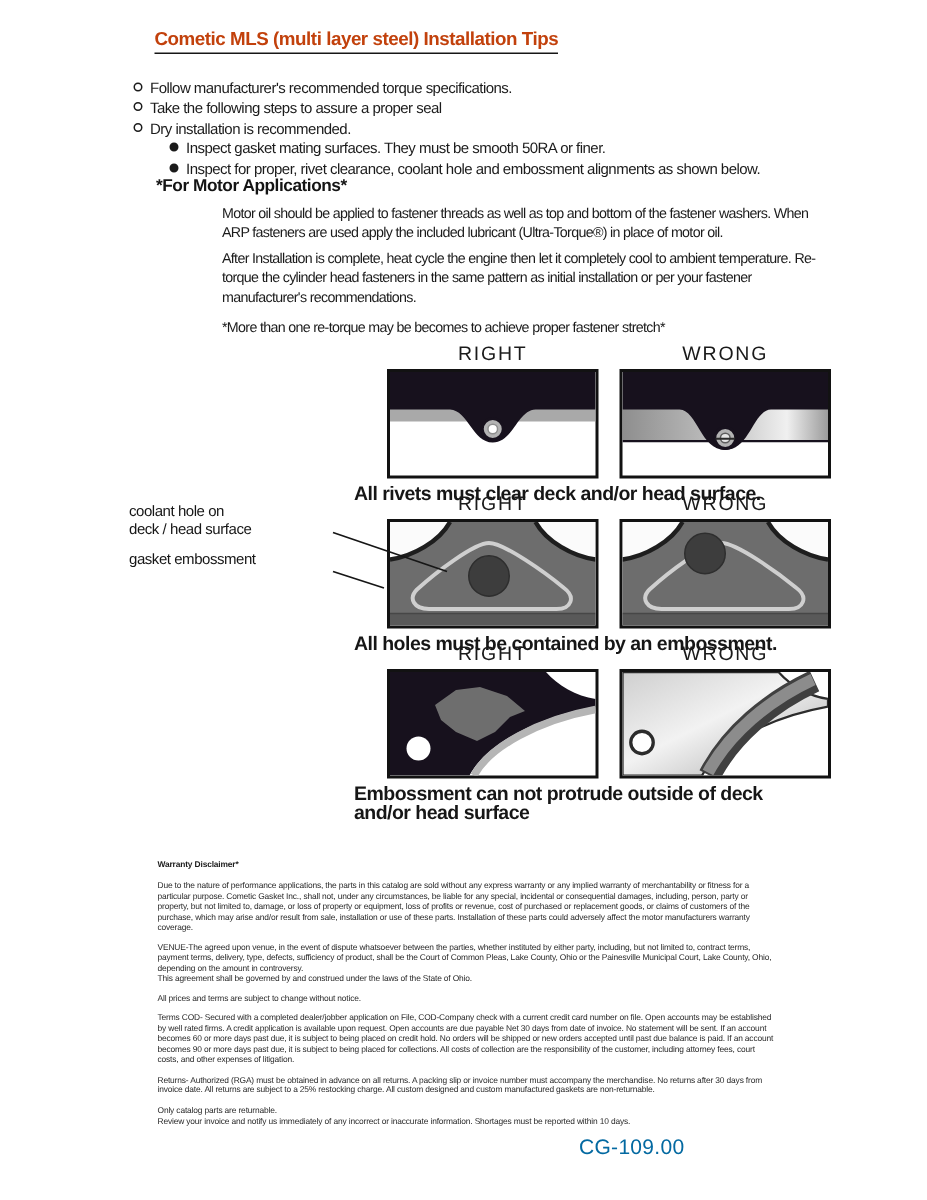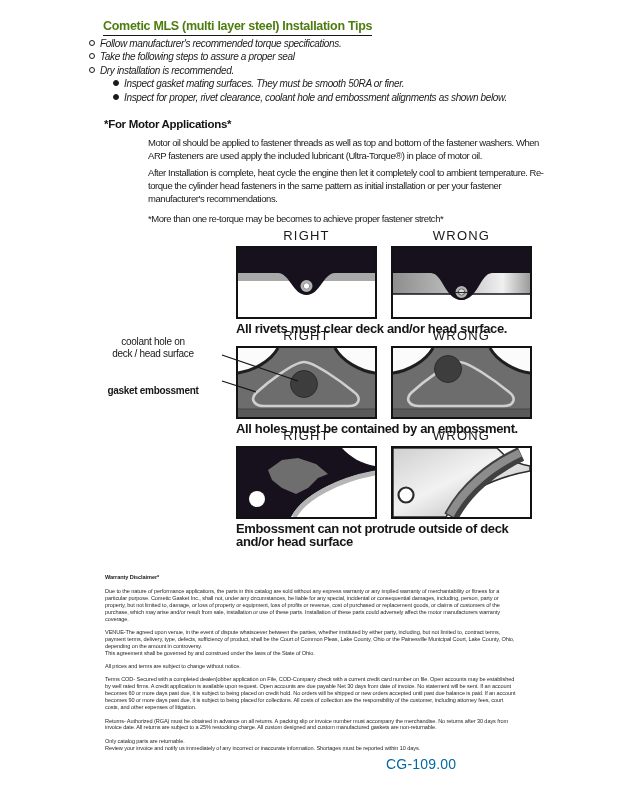--- a/index.html
+++ b/index.html
@@ -2,40 +2,40 @@
 <html><head>
 <meta charset="utf-8">
 <style>
   html,body{margin:0;padding:0;background:#fff;}
   .page{
     position:relative;width:618px;height:800px;background:#ffffff;
     font-family:"Liberation Sans",sans-serif;color:#1c1c1c;overflow:hidden;
   }
   .title{
     position:absolute;left:103px;top:19px;font-size:12.5px;font-weight:bold;
-    letter-spacing:-0.3px;border-bottom:1.8px solid #161616;padding-bottom:2px;color:#4d7c0f;
+    letter-spacing:-0.3px;border-bottom:1.8px solid #161616;padding-bottom:2px;color:#c2410c;
   }
-  .bullets{position:absolute;left:89px;top:37px;font-size:10px;letter-spacing:-0.35px;line-height:13.4px;color:#1b1b1b;font-style:italic;}
+  .bullets{position:absolute;left:89px;top:53px;font-size:10px;letter-spacing:-0.35px;line-height:13.4px;color:#1b1b1b;}
   .b-row{display:flex;align-items:baseline;}
   .b-marker{flex:0 0 auto;width:4px;height:4px;border:1px solid #1b1b1b;border-radius:50%;margin-right:5px;position:relative;top:-1px;}
   .b-marker.filled{background:#1b1b1b;}
   .b-sub{margin-left:24px;text-align:center;}
   .h2{position:absolute;left:104px;top:118px;font-size:11.5px;font-weight:bold;letter-spacing:-0.3px;color:#141414;}
   .para{position:absolute;left:104px;width:402px;font-size:9.5px;letter-spacing:-0.45px;line-height:13.2px;color:#1b1b1b;margin-left:44px;}
   .p1{top:136px;} .p2{top:166px;} .p3{top:212px;}
 
   .fig{position:absolute;left:236px;width:296px;}
   .fig1{top:228px;} .fig2{top:328px;} .fig3{top:428px;}
-  .panel-row{display:flex;gap:14px;}
+  .panel-row{display:flex;gap:14px;margin-left:22px;}
   .panel{width:141px;}
   .panel-title{text-align:center;font-size:13px;letter-spacing:1.2px;color:#1a1a1a;height:15px;line-height:15px;margin-bottom:3px;}
   .panel-box{width:137px;height:69px;border:2px solid #121212;background:#fff;line-height:0;}
   .caption{margin-top:4px;font-size:13px;font-weight:bold;letter-spacing:-0.35px;line-height:12.5px;color:#161616;white-space:pre-line;}
-  .ann{position:absolute;left:-150px;top:8px;width:134px;text-align:center;font-size:10px;letter-spacing:-0.3px;line-height:11.5px;color:#161616;}
-  .ann .a2{margin-top:26px;font-weight:bold;}
+  .ann{position:absolute;left:-150px;top:8px;width:134px;text-align:left;font-size:10px;letter-spacing:-0.3px;line-height:11.5px;color:#161616;}
+  .ann .a2{margin-top:9px;}
   .ann-lines{position:absolute;left:-150px;top:12px;width:230px;height:60px;pointer-events:none;}
   .pre{white-space:pre-line;}
 
   .legal{position:absolute;left:105px;top:574px;width:412px;font-size:5.6px;line-height:6.9px;letter-spacing:-0.1px;color:#2a2a2a;}
   .legal .lh{font-weight:bold;margin-bottom:7px;color:#1c1c1c;}
   .legal p{margin:0 0 6.5px 0;white-space:pre-line;}
   .pagenum{position:absolute;left:386px;top:756px;font-size:14px;letter-spacing:0.2px;color:#0369a1;}
 </style>
 </head>
 <body>

